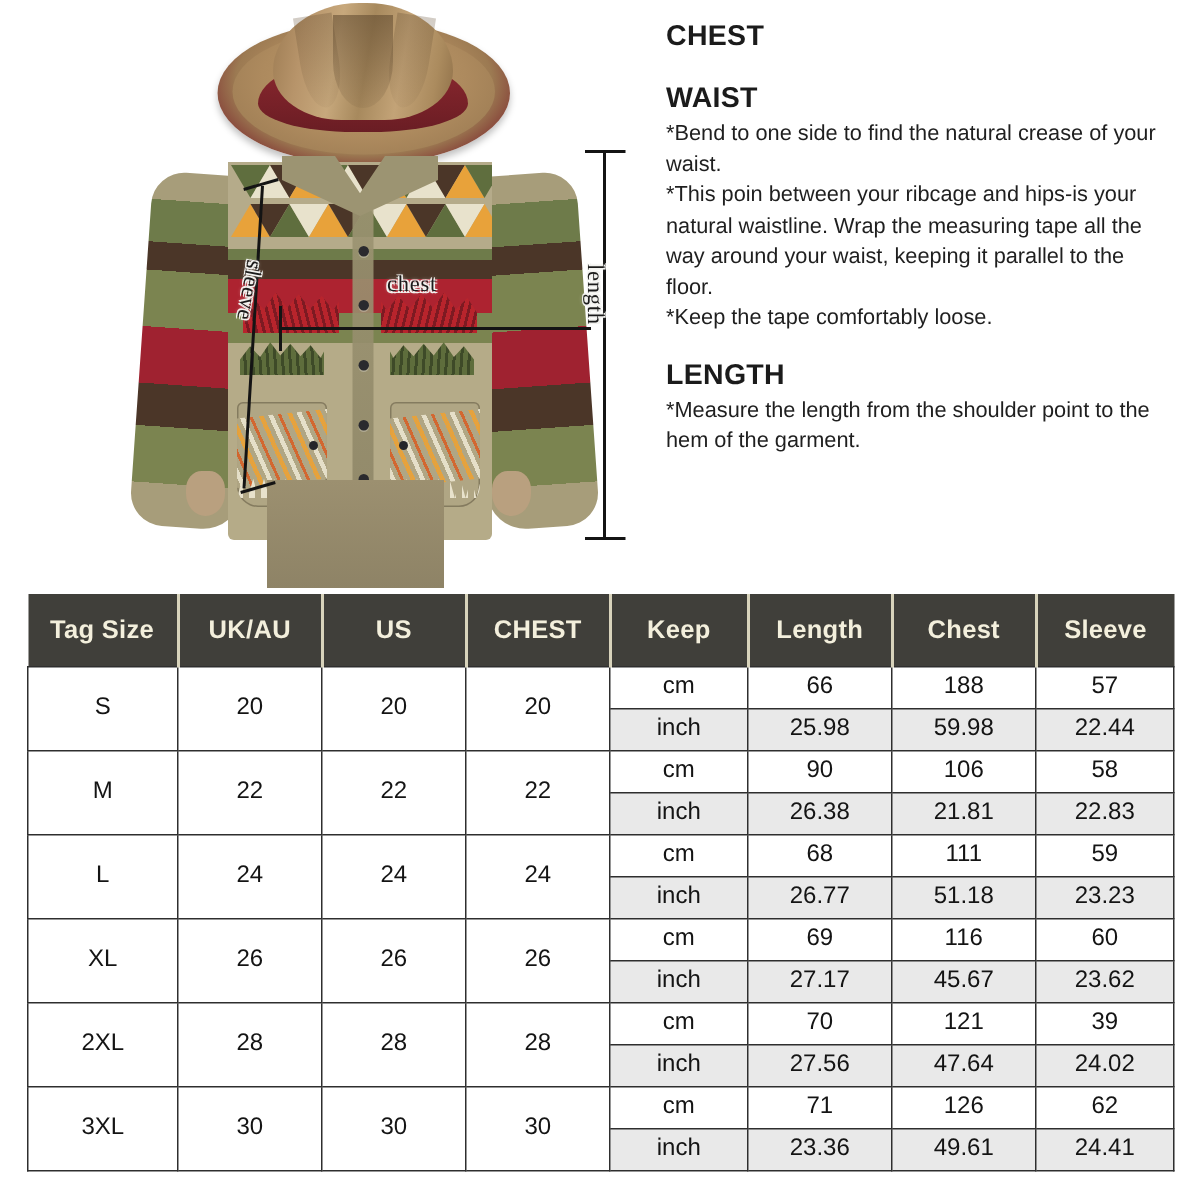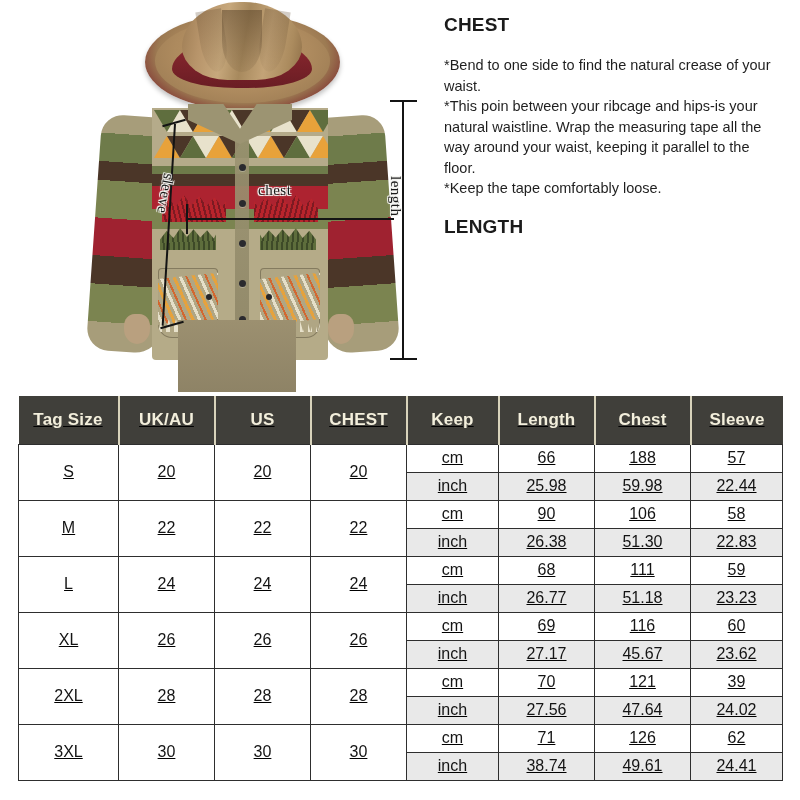--- a/index.html
+++ b/index.html
@@ -286,21 +286,20 @@
   
   #size-table-wrap {
     position: absolute;
     left: 18px; top: 396px;
     width: 764px;
   }
   table.size-table {
     border-collapse: collapse;
     width: 764px;
     table-layout: fixed;
-    text-decoration: underline;
   }
   table.size-table th {
     background: #403f3a;
     color: #f3efdc;
     font-size: 17px;
     font-weight: bold;
     height: 48px;
     border-right: 2px solid #d8d3bb;
     border-left: none;
     letter-spacing: .2px;
@@ -416,23 +415,25 @@
       <div class="meas-line" id="sleeve-bar"></div>
       <div class="meas-line" id="sleeve-cap-top"></div>
       <div class="meas-line" id="sleeve-cap-bot"></div>
       <div class="meas-label" id="sleeve-label">sleeve</div>
     </div>
   </div>
 
   <div id="instructions">
     <h2 class="sec-title">CHEST</h2>
     <div class="sec-gap"></div>
+    <h2 class="sec-title">WAIST</h2>
     <p class="sec-body">*Bend to one side to find the natural crease of your waist.<br>*This poin between your ribcage and hips-is your natural waistline. Wrap the measuring tape all the way around your waist, keeping it parallel to the floor.<br>*Keep the tape comfortably loose.</p>
     <div class="sec-gap"></div>
     <h2 class="sec-title">LENGTH</h2>
+    <p class="sec-body">*Measure the length from the shoulder point to the hem of the garment.</p>
   </div>
 </div>
 
 <div id="size-table-wrap">
   <table class="size-table">
     <colgroup>
       <col style="width:100px">
         <col style="width:96px">
         <col style="width:96px">
         <col style="width:96px">
@@ -476,21 +477,21 @@
           <td rowspan="2" class="sizecell">22</td>
           <td rowspan="2" class="sizecell">22</td>
           <td class="unitcell">cm</td>
           <td>90</td>
           <td>106</td>
           <td>58</td>
         </tr>
         <tr class="inch-row">
           <td class="unitcell">inch</td>
           <td>26.38</td>
-          <td>51.30</td>
+          <td>21.81</td>
           <td>22.83</td>
         </tr>
         <tr class="cm-row">
           <td rowspan="2" class="sizecell">L</td>
           <td rowspan="2" class="sizecell">24</td>
           <td rowspan="2" class="sizecell">24</td>
           <td rowspan="2" class="sizecell">24</td>
           <td class="unitcell">cm</td>
           <td>68</td>
           <td>111</td>
@@ -539,19 +540,19 @@
           <td rowspan="2" class="sizecell">30</td>
           <td rowspan="2" class="sizecell">30</td>
           <td rowspan="2" class="sizecell">30</td>
           <td class="unitcell">cm</td>
           <td>71</td>
           <td>126</td>
           <td>62</td>
         </tr>
         <tr class="inch-row">
           <td class="unitcell">inch</td>
-          <td>38.74</td>
+          <td>23.36</td>
           <td>49.61</td>
           <td>24.41</td>
         </tr>
       </tbody>
   </table>
 </div>
 
 </body></html>

